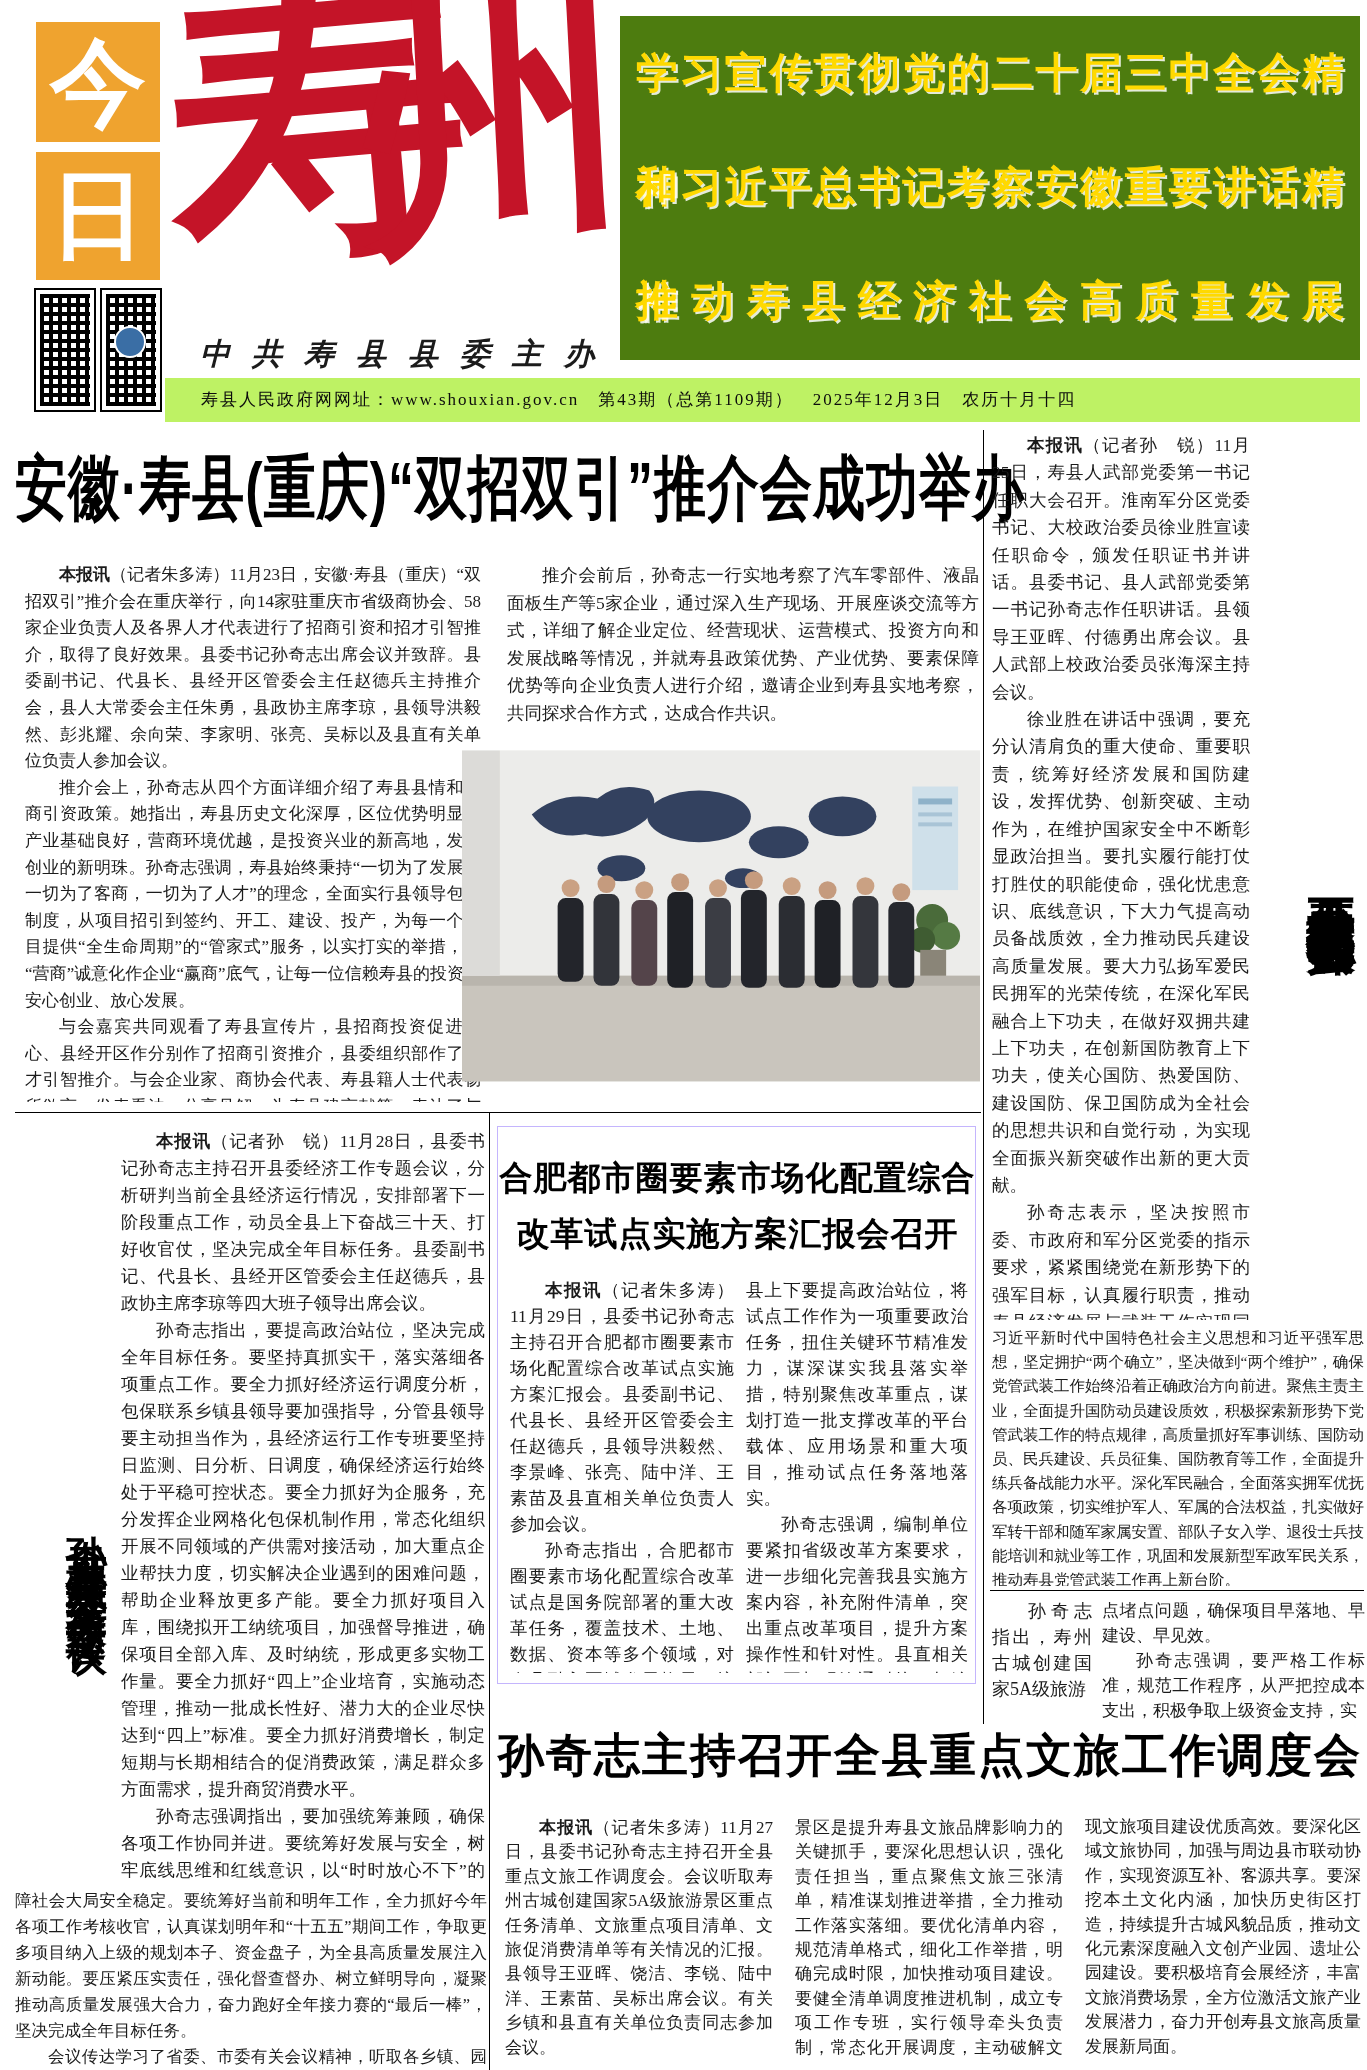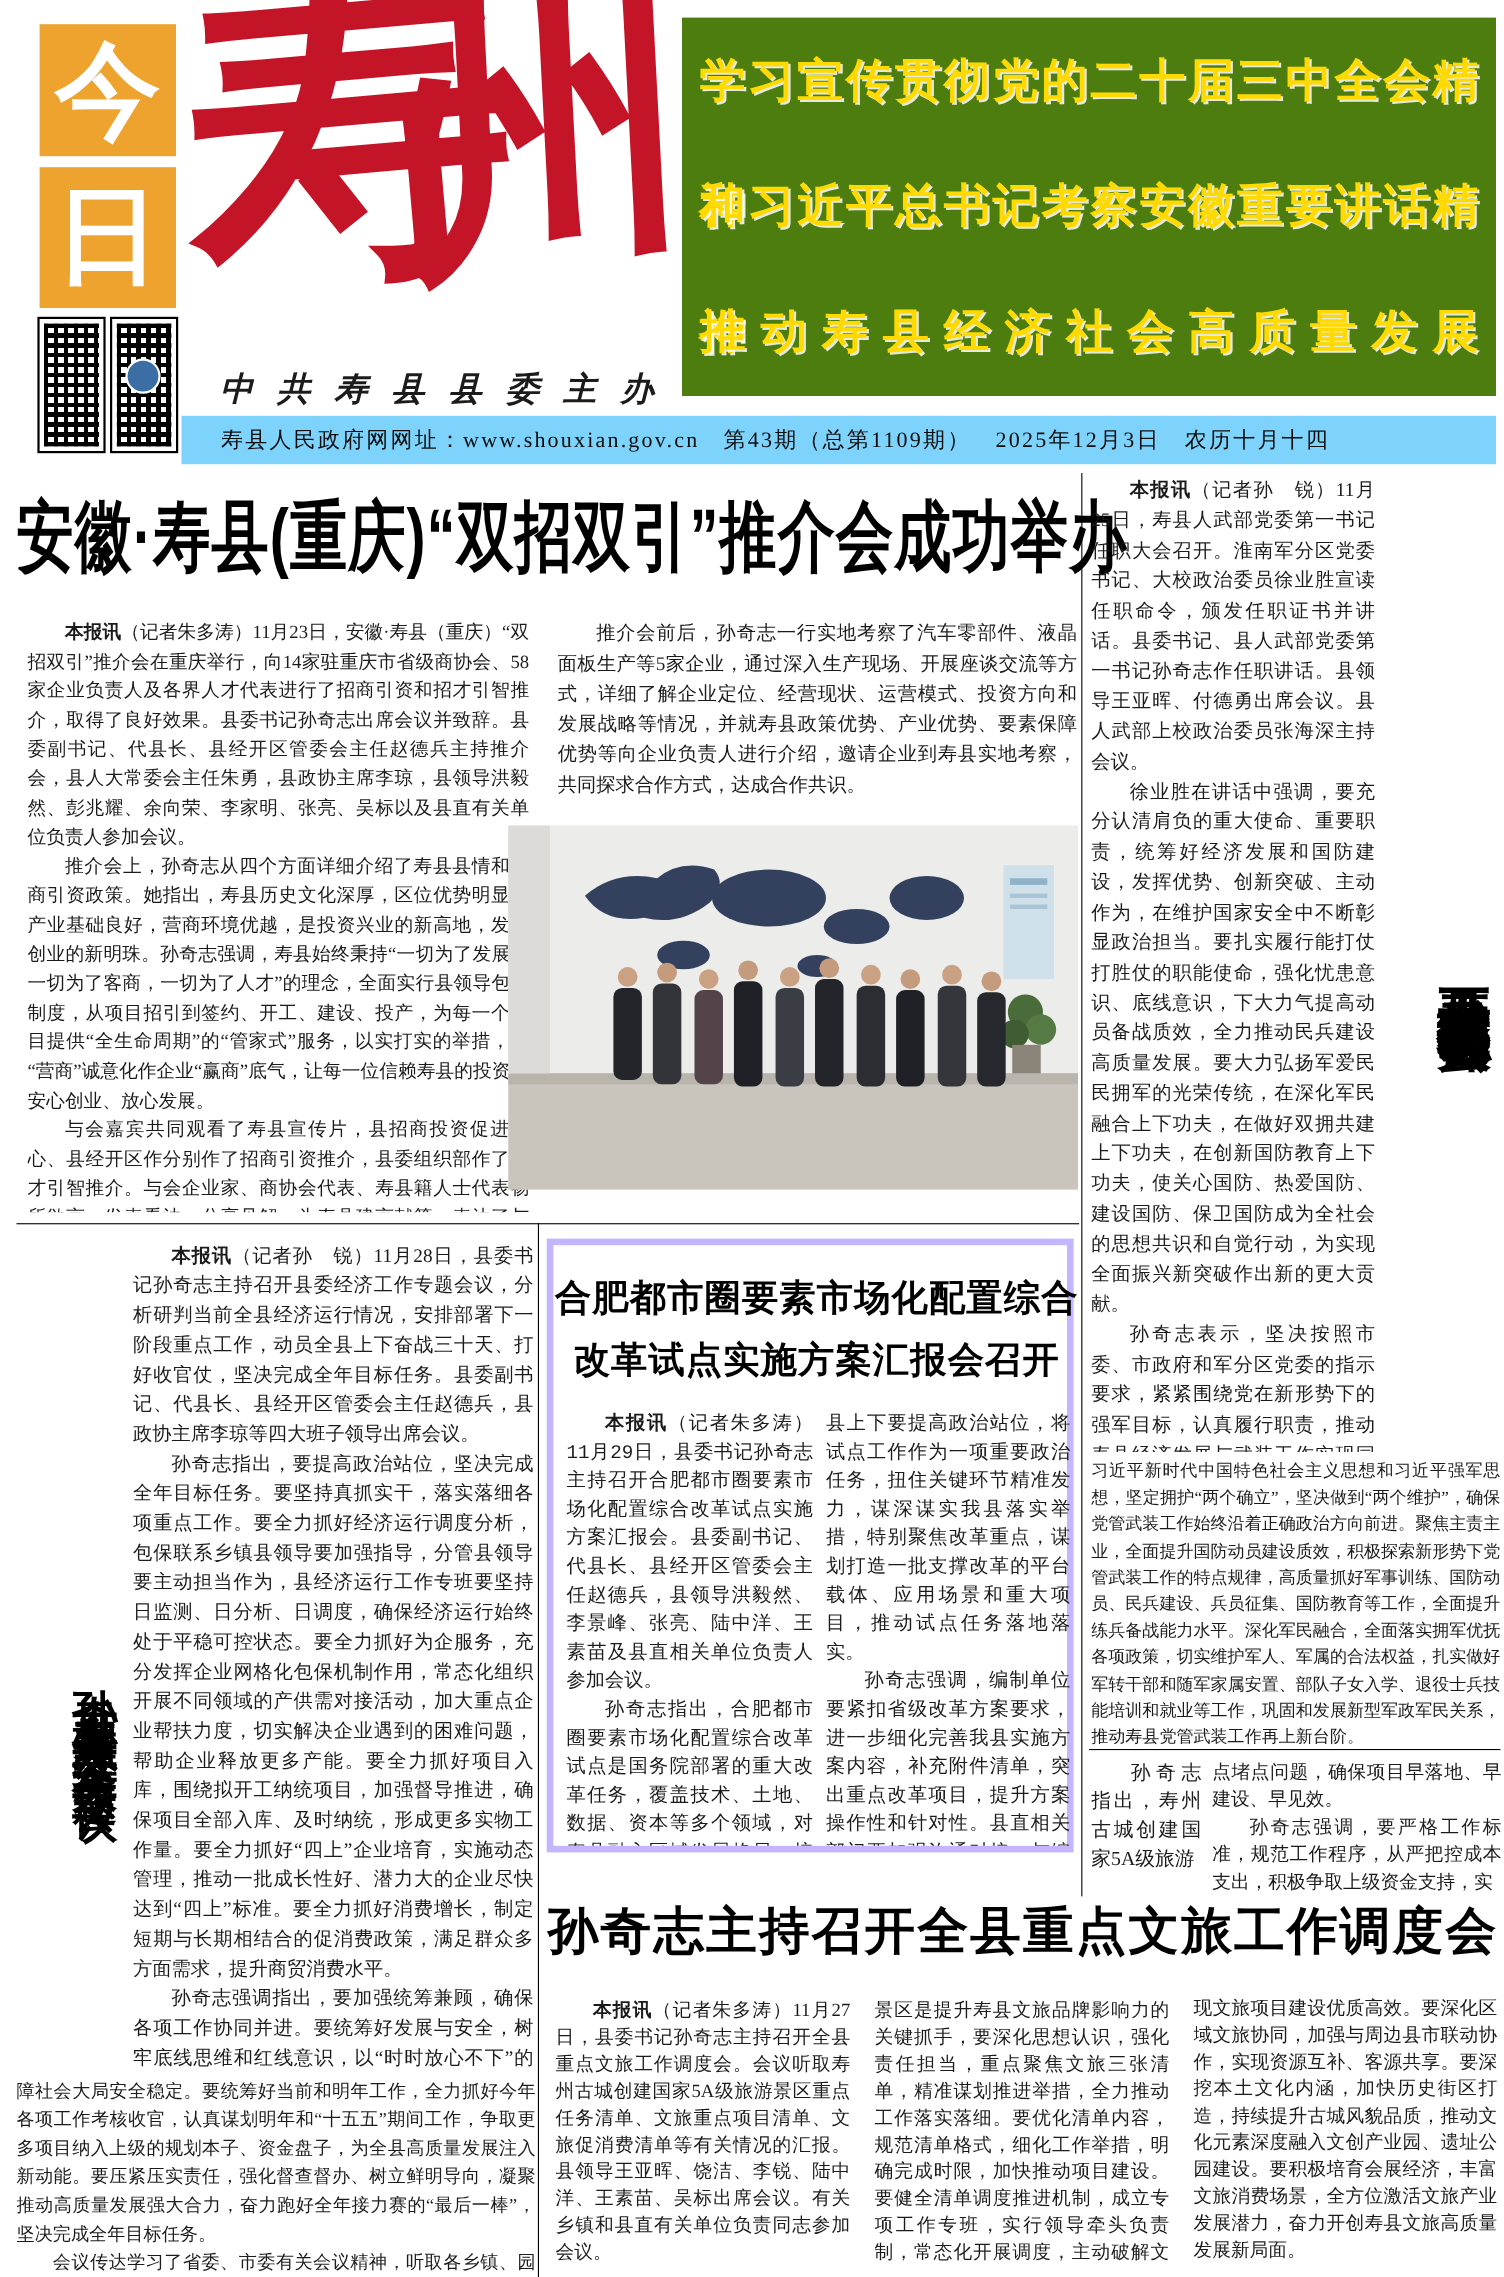--- a/index.html
+++ b/index.html
@@ -18,29 +18,29 @@
   .qr{background:
       repeating-linear-gradient(0deg,#000 0 4px,transparent 4px 9px),
       repeating-linear-gradient(90deg,#000 0 4px,#fff 4px 9px);
       border:4px solid #fff;outline:2px solid #000;}
   .brand-char{color:#c41428;font-weight:bold;line-height:1;}
   .banner{background:#4d7c0f;}
   .banner-line{color:#ffd900;font-weight:bold;font-size:42px;line-height:114px;height:114px;
       text-align:justify;text-align-last:justify;padding:0 16px;
       font-family:"Liberation Sans","DejaVu Sans",sans-serif;
       text-shadow:2px 2px 0 rgba(255,255,255,.85);}
-  .infobar{background:#7dd3fc;font-size:20px;line-height:44px;letter-spacing:2px;color:#0c0c0c;}
+  .infobar{background:#bef264;font-size:17px;line-height:44px;letter-spacing:2px;color:#0c0c0c;}
   .divider{background:#000;}
   
   .main-hl{font-weight:900;font-size:52px;text-align:center;white-space:nowrap;
            transform:scaleY(1.35);transform-origin:center top;letter-spacing:1px;color:#000;}
   .vtitle{writing-mode:vertical-rl;text-orientation:upright;font-weight:900;color:#000;
           text-align:center;}
   .serif-hl{font-weight:900;text-align:center;color:#000;letter-spacing:1px;}
-  .boxed{border:6px solid #c4b5fd;font-family:Liberation Mono, monospace;}
+  .boxed{border:1px solid #c4b5fd;}
 </style>
 </head>
 <body>
 
 <div id="sheet">
 
   <div class="abs" style="left:0;top:0;width:1367px;height:422px;">
     <div class="abs logo-sq sans" style="left:36px;top:22px;width:124px;height:120px;font-size:96px;line-height:122px;">
       <span>今</span>
     </div>

